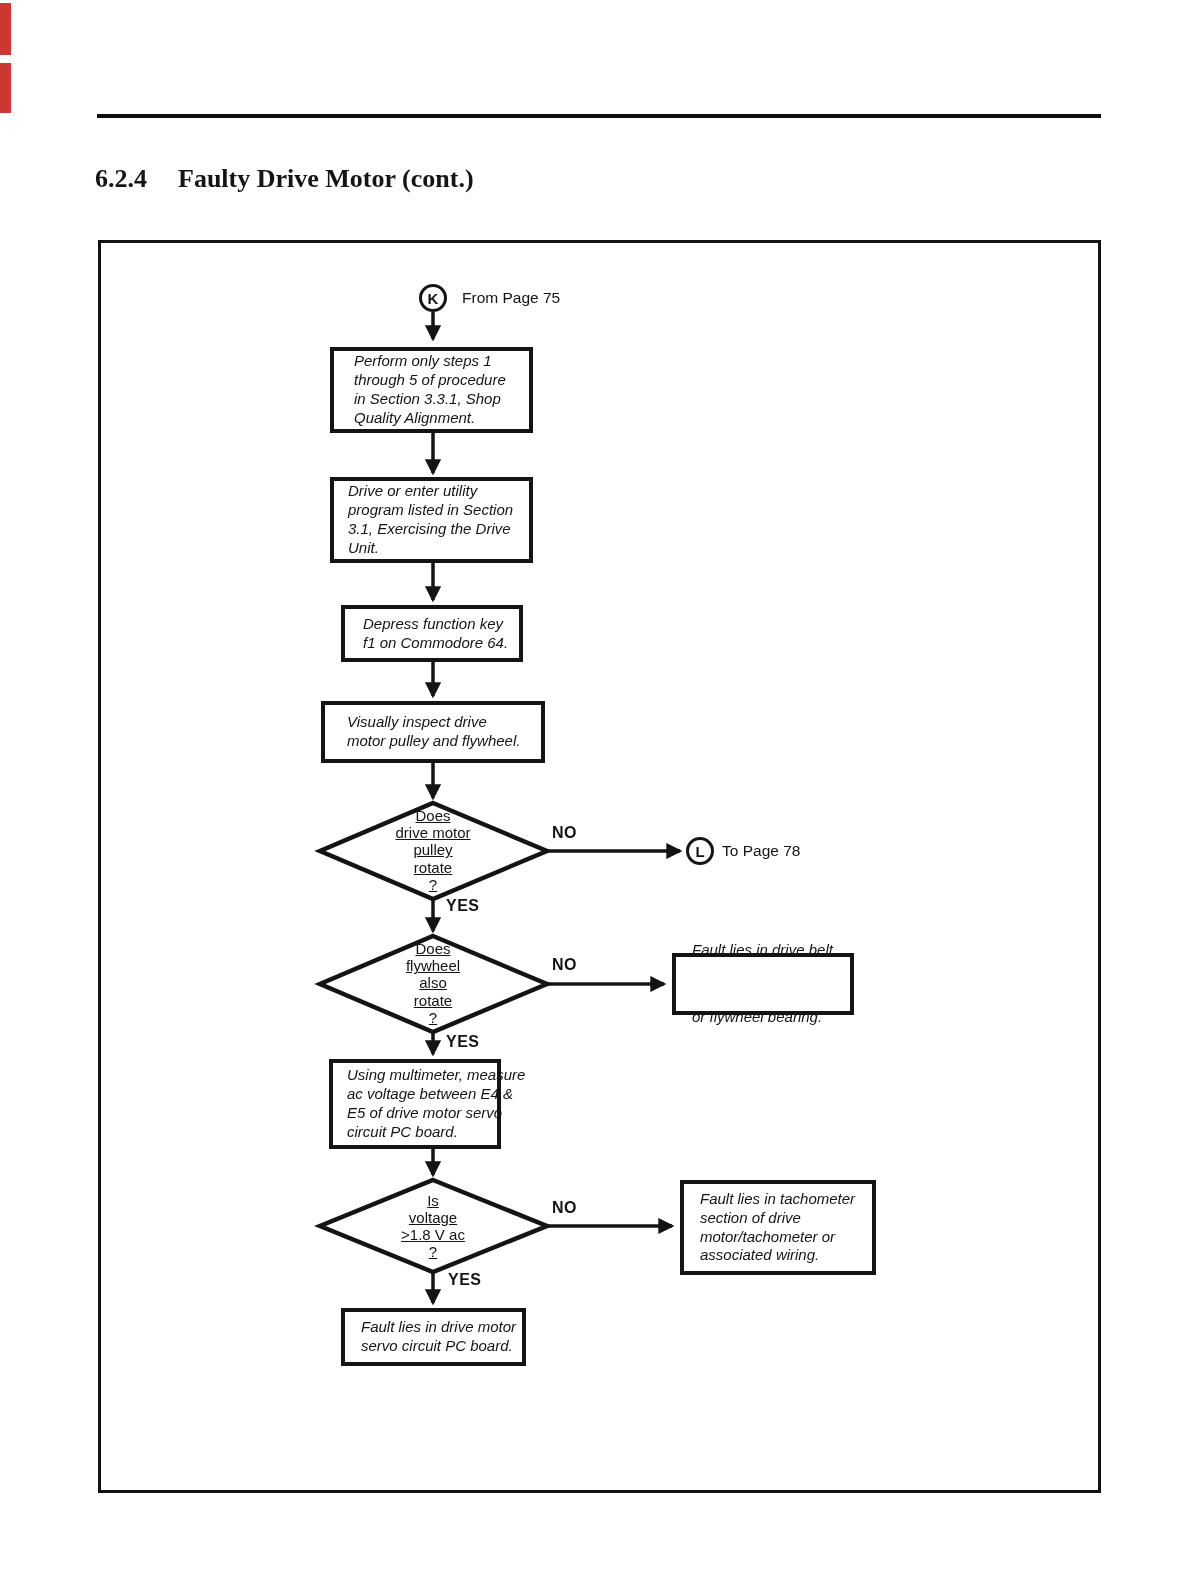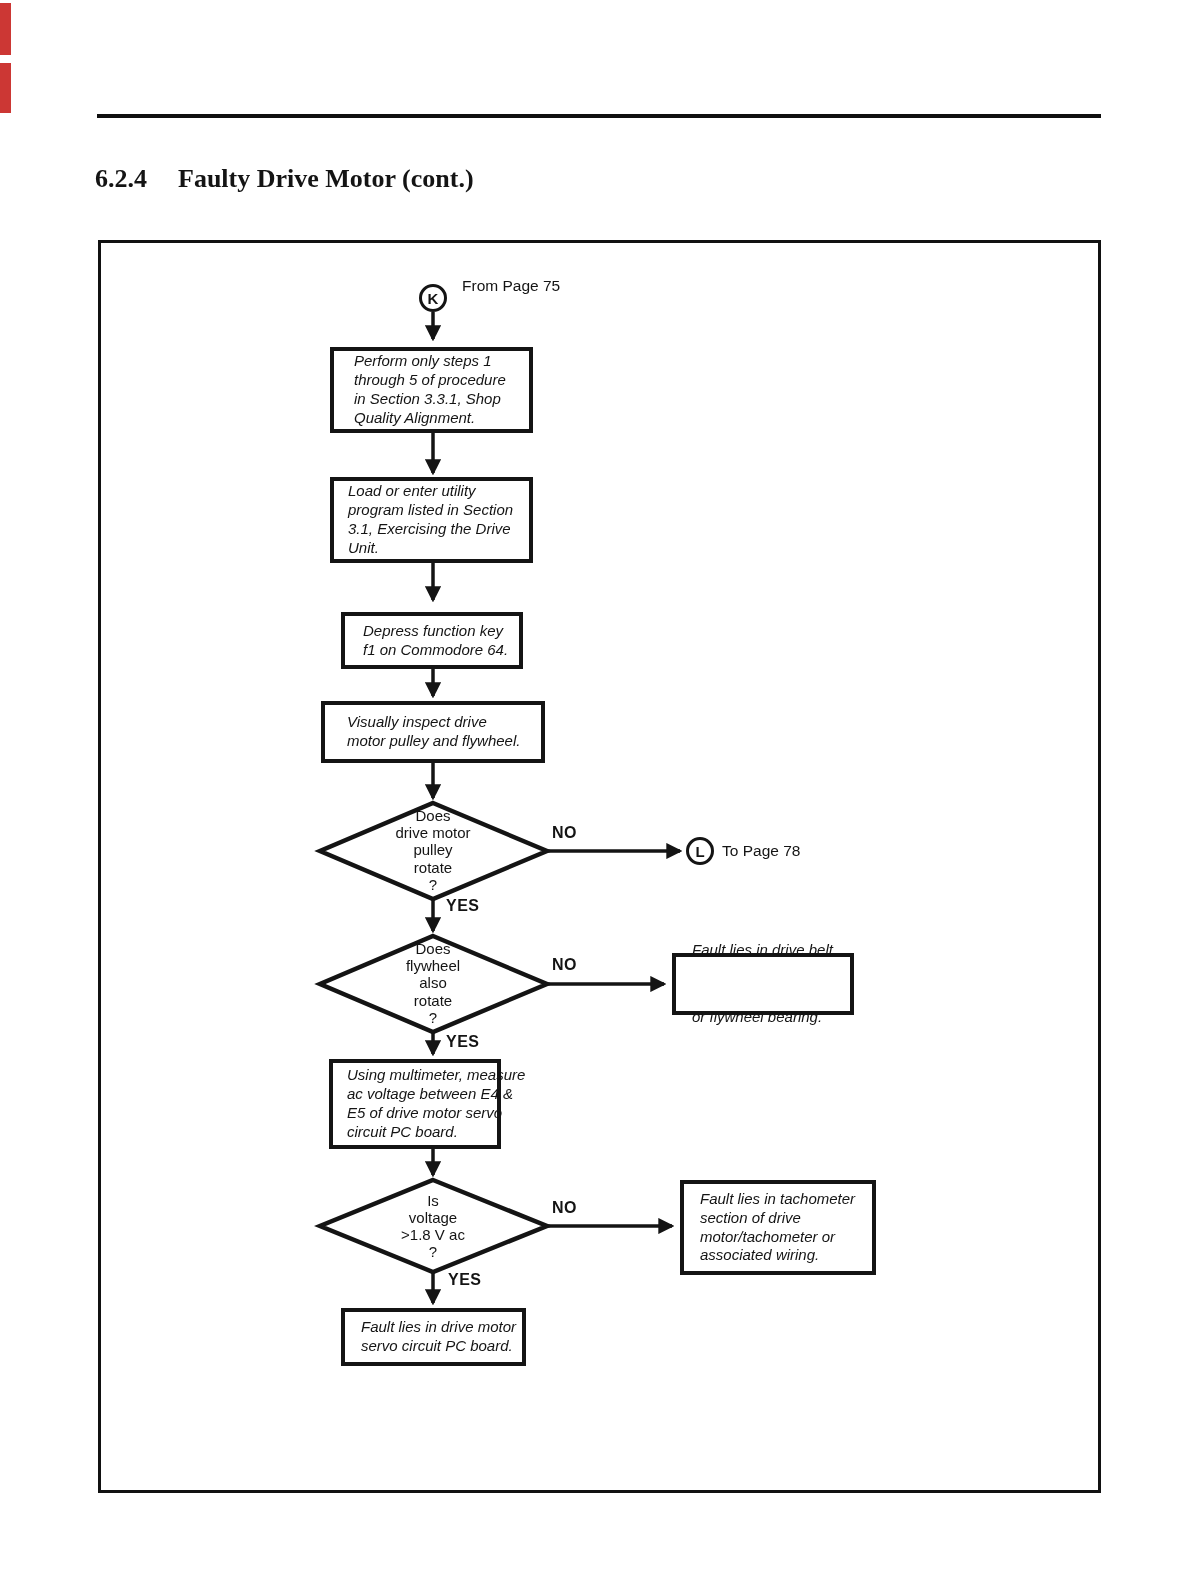--- a/index.html
+++ b/index.html
@@ -38,21 +38,21 @@
   .pbox {
     position:absolute; border:4px solid #141414; background:#fff; box-sizing:border-box;
     font-size:15px; line-height:1.26; display:flex; flex-direction:column; justify-content:center;
   }
   .pbox div { white-space:nowrap;font-style:italic; }
 
   .dtext {
     position:absolute; text-align:center; font-size:15px; line-height:1.14;
     display:flex; flex-direction:column; justify-content:center;
   }
-  .dtext div { white-space:nowrap; }
+  .dtext div { white-space:nowrap;text-decoration:underline; }
 
   .conn-circle {
     position:absolute; width:28px; height:28px; border:3px solid #141414; border-radius:50%;
     background:#fff; display:flex; align-items:center; justify-content:center;
     font-weight:bold; font-size:15px; box-sizing:border-box;
   }
   .caption { position:absolute; font-size:15.5px; white-space:nowrap; }
   .branch { position:absolute; font-weight:bold; font-size:16px; white-space:nowrap; letter-spacing:0.5px; }
 </style>
 </head>
@@ -93,37 +93,37 @@
     <line x1="547" y1="1226" x2="672" y2="1226" marker-end="url(#ah)"></line>
 
     <polygon class="diamond" points="433,803 547,851 433,899 320,851"></polygon>
     <polygon class="diamond" points="433,936 547,984 433,1032 320,984"></polygon>
     <polygon class="diamond" points="433,1180 547,1226 433,1272 320,1226"></polygon>
   </svg>
 
   <div class="conn-circle" style="left:419px;top:284px;">
     <span>K</span>
   </div>
-  <div class="caption" style="left:462px;top:277px;text-align:center;">From Page 75</div>
+  <div class="caption" style="left:462px;top:289px;text-align:center;">From Page 75</div>
 
   <div class="pbox" style="left:330px;top:347px;width:203px;height:86px;padding-left:20px;">
     <div>Perform only steps 1</div>
     <div>through 5 of procedure</div>
     <div>in Section 3.3.1, Shop</div>
     <div>Quality Alignment.</div>
   </div>
 
   <div class="pbox" style="left:330px;top:477px;width:203px;height:86px;padding-left:14px;">
-    <div>Load or enter utility</div>
+    <div>Drive or enter utility</div>
     <div>program listed in Section</div>
     <div>3.1, Exercising the Drive</div>
     <div>Unit.</div>
   </div>
 
-  <div class="pbox" style="left:341px;top:605px;width:182px;height:57px;padding-left:18px;margin-top:7px;">
+  <div class="pbox" style="left:341px;top:605px;width:182px;height:57px;padding-left:18px;">
     <div>Depress function key</div>
     <div>f1 on Commodore 64.</div>
   </div>
 
   <div class="pbox" style="left:321px;top:701px;width:224px;height:62px;padding-left:22px;">
     <div>Visually inspect drive</div>
     <div>motor pulley and flywheel.</div>
   </div>
 
   <div class="dtext" style="left:353px;top:806px;width:160px;height:88px;">

